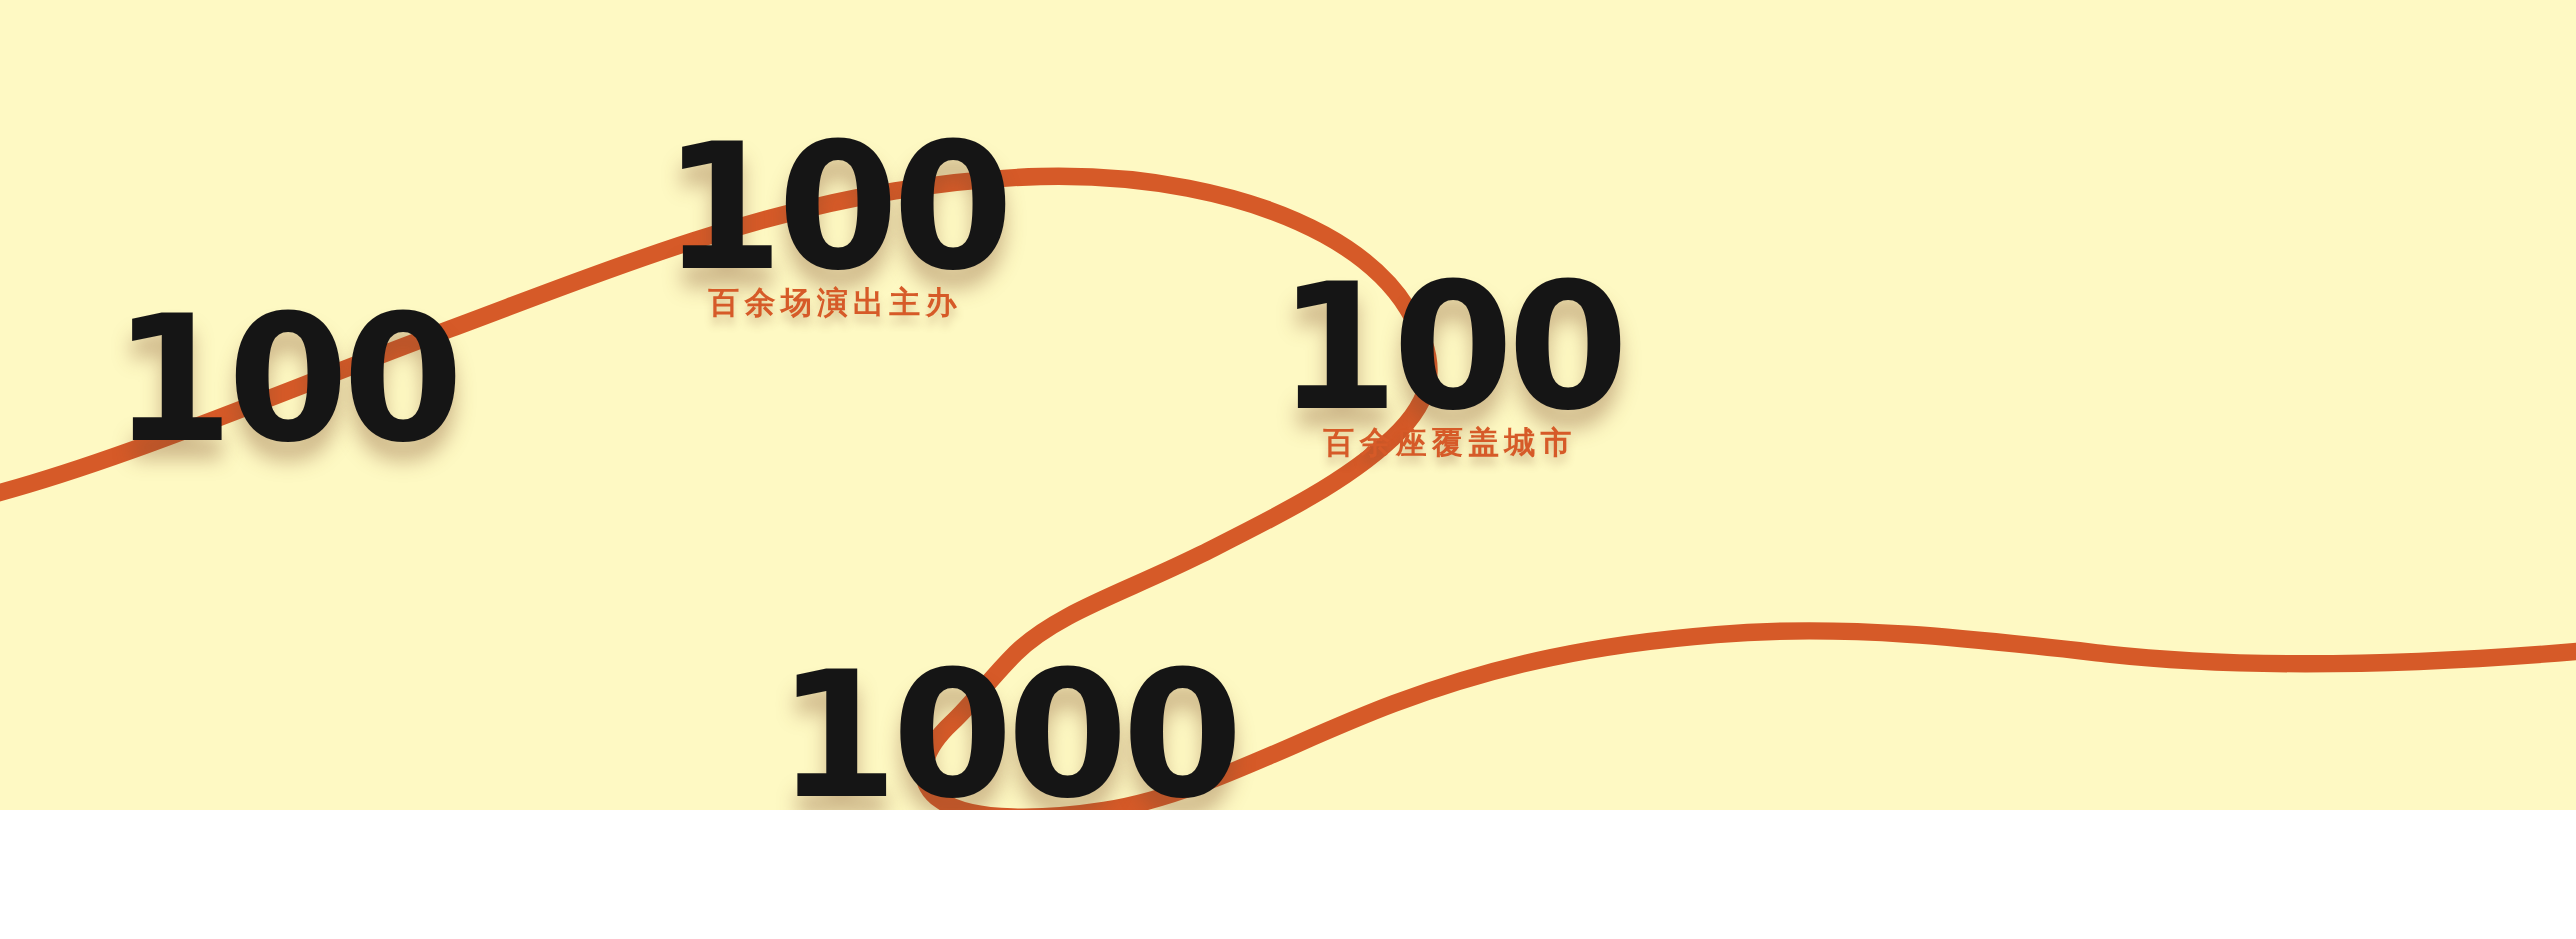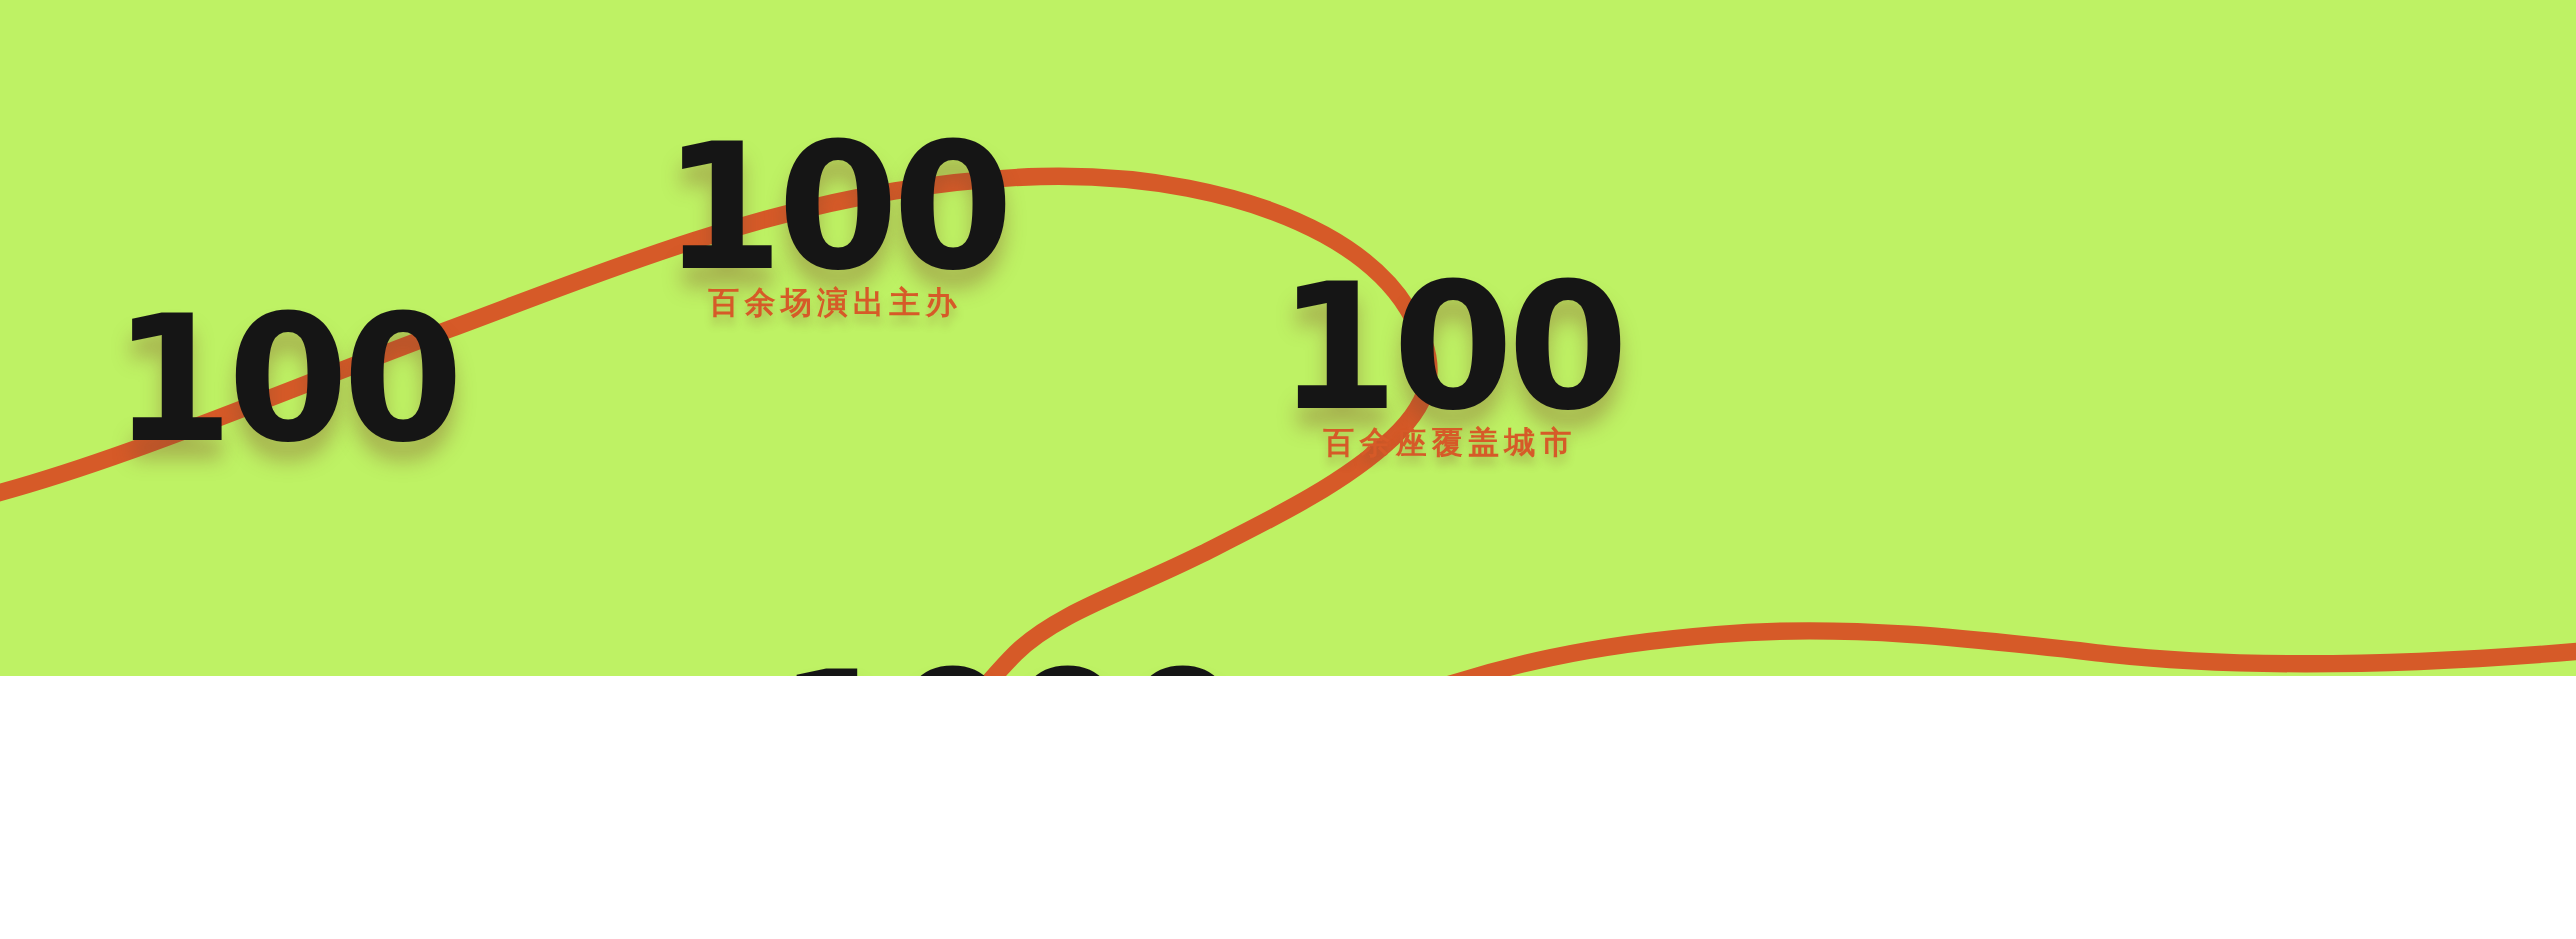--- a/index.html
+++ b/index.html
@@ -3,23 +3,23 @@
 <meta charset="utf-8">
 <style>
   html, body {
     margin: 0;
     padding: 0;
     background: #ffffff;
   }
   .canvas {
     position: relative;
     width: 2576px;
-    height: 676px;
+    height: 810px;
     overflow: hidden;
-    background: #bef264;
+    background: #fef9c3;
     font-family: "DejaVu Sans", "Liberation Sans", sans-serif;
   }
   svg.curve-layer {
     position: absolute;
     left: 0;
     top: 0;
     width: 2576px;
     height: 940px;
     z-index: 1;
   }

